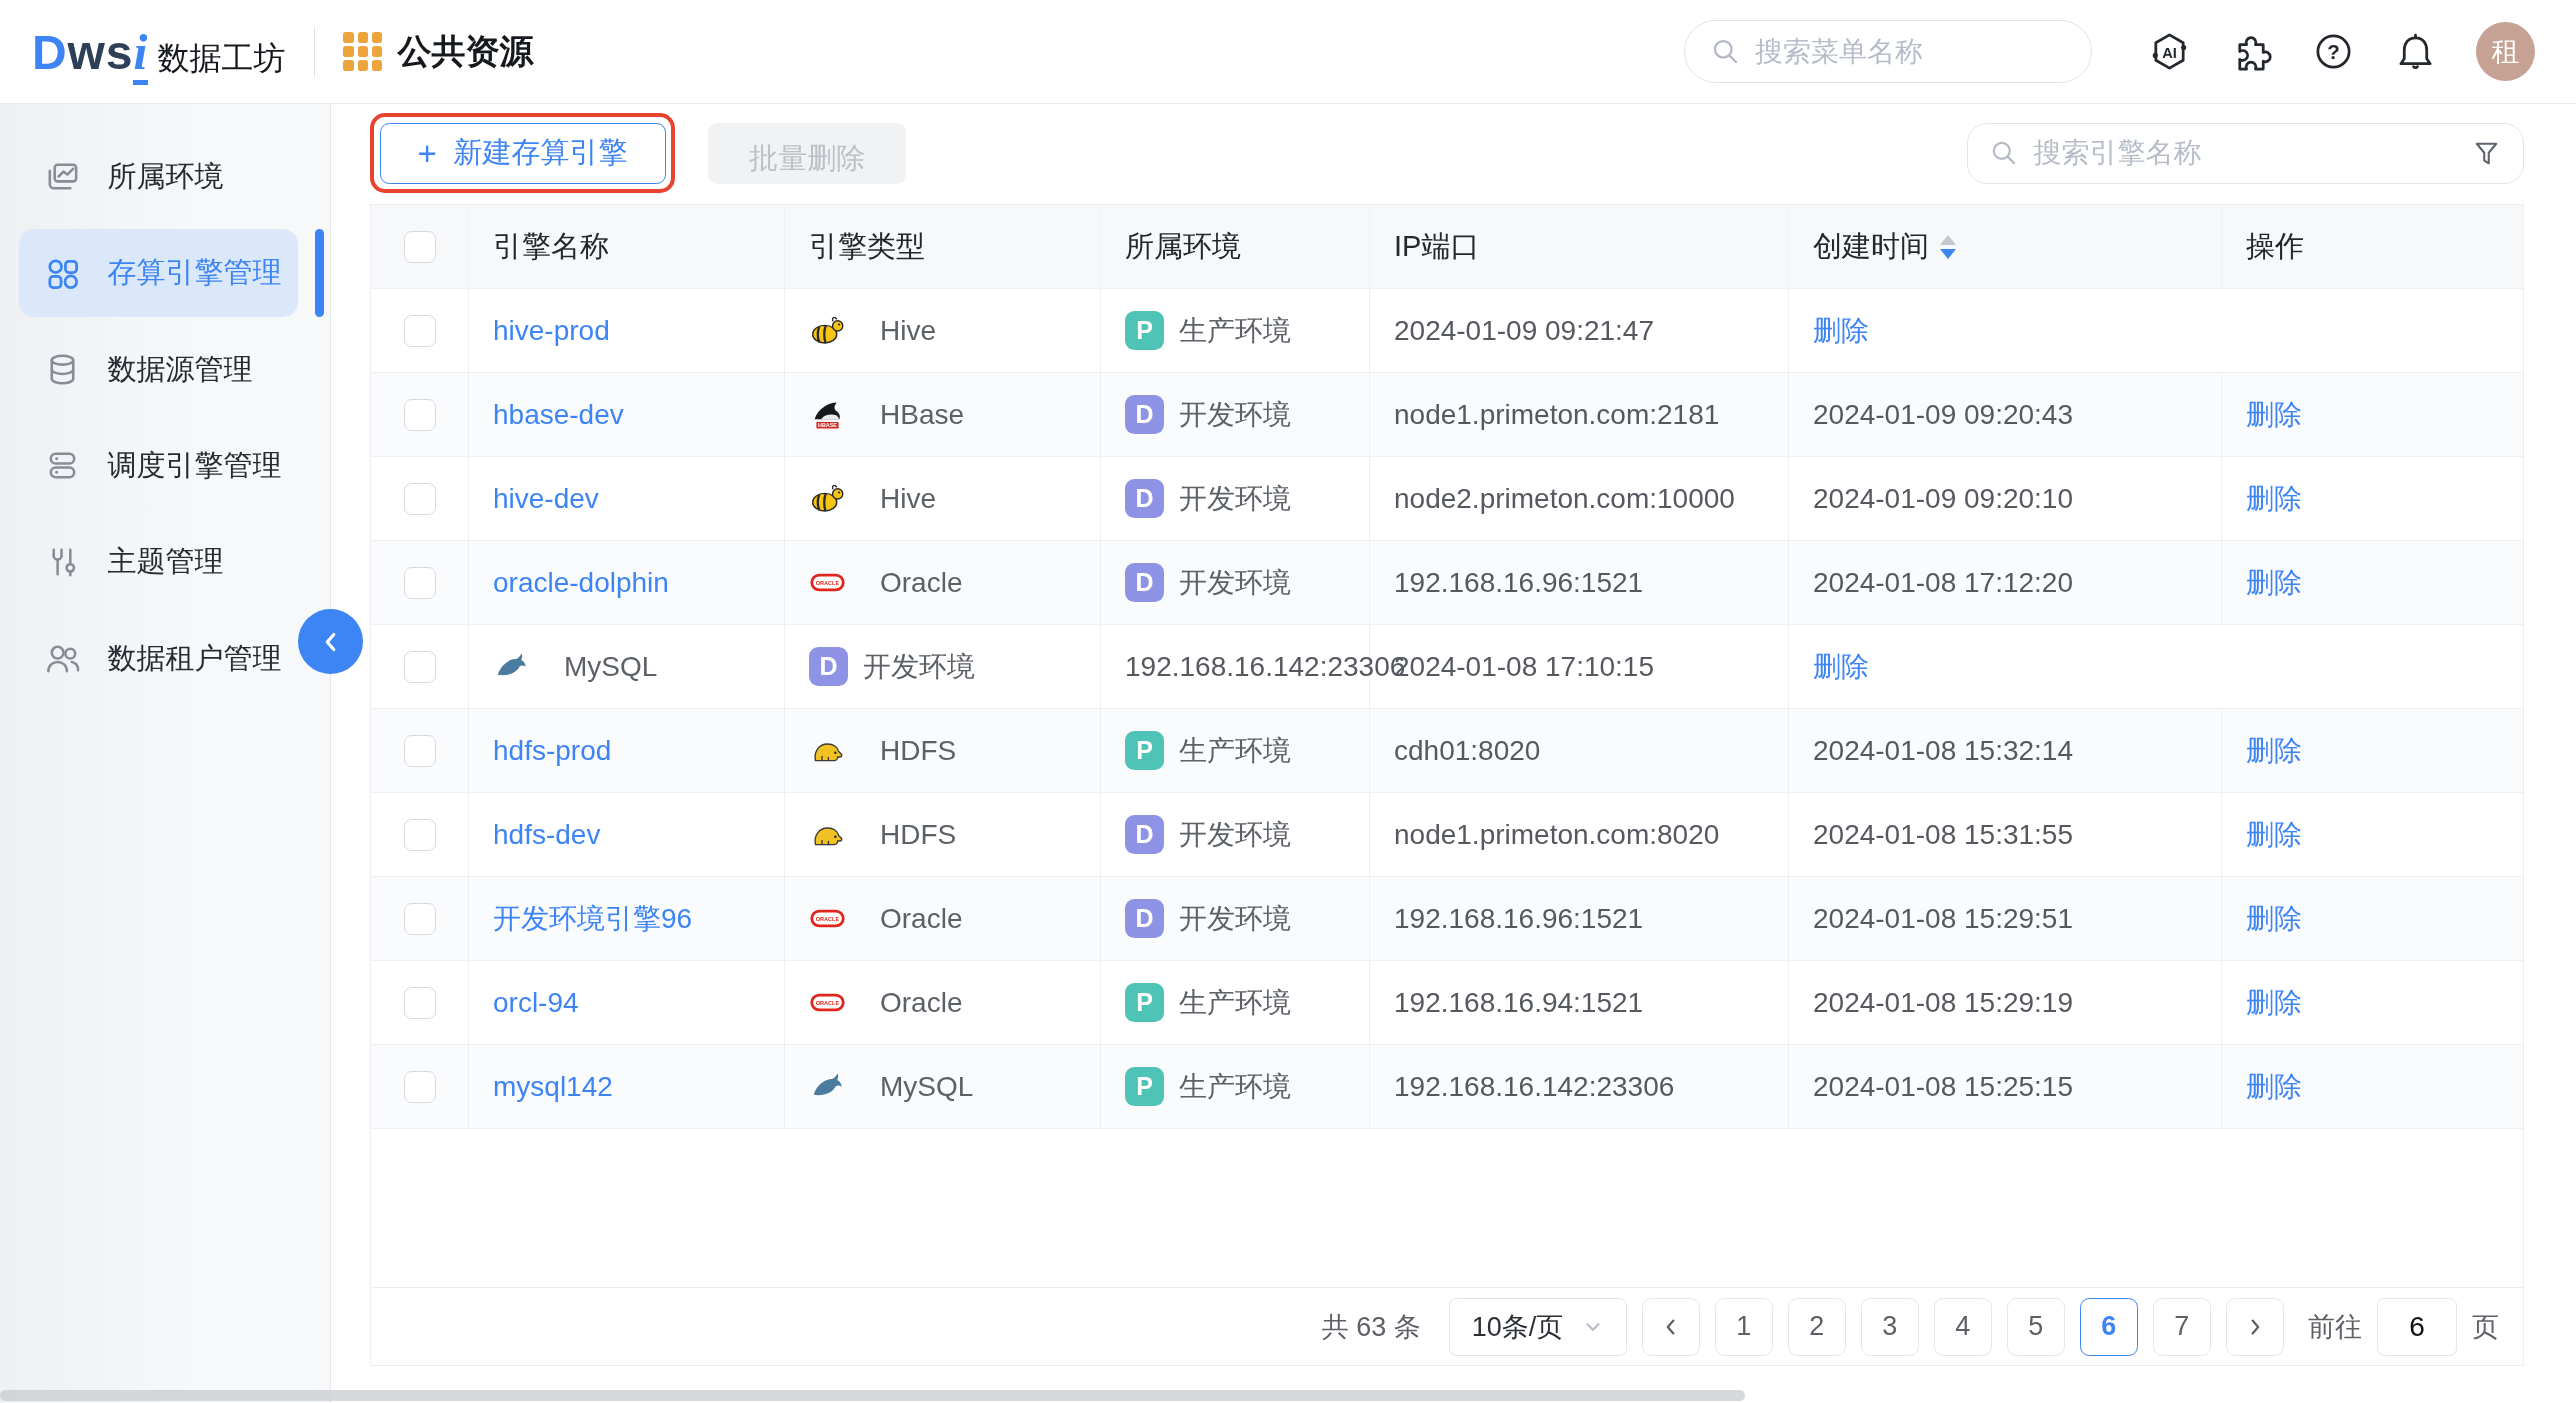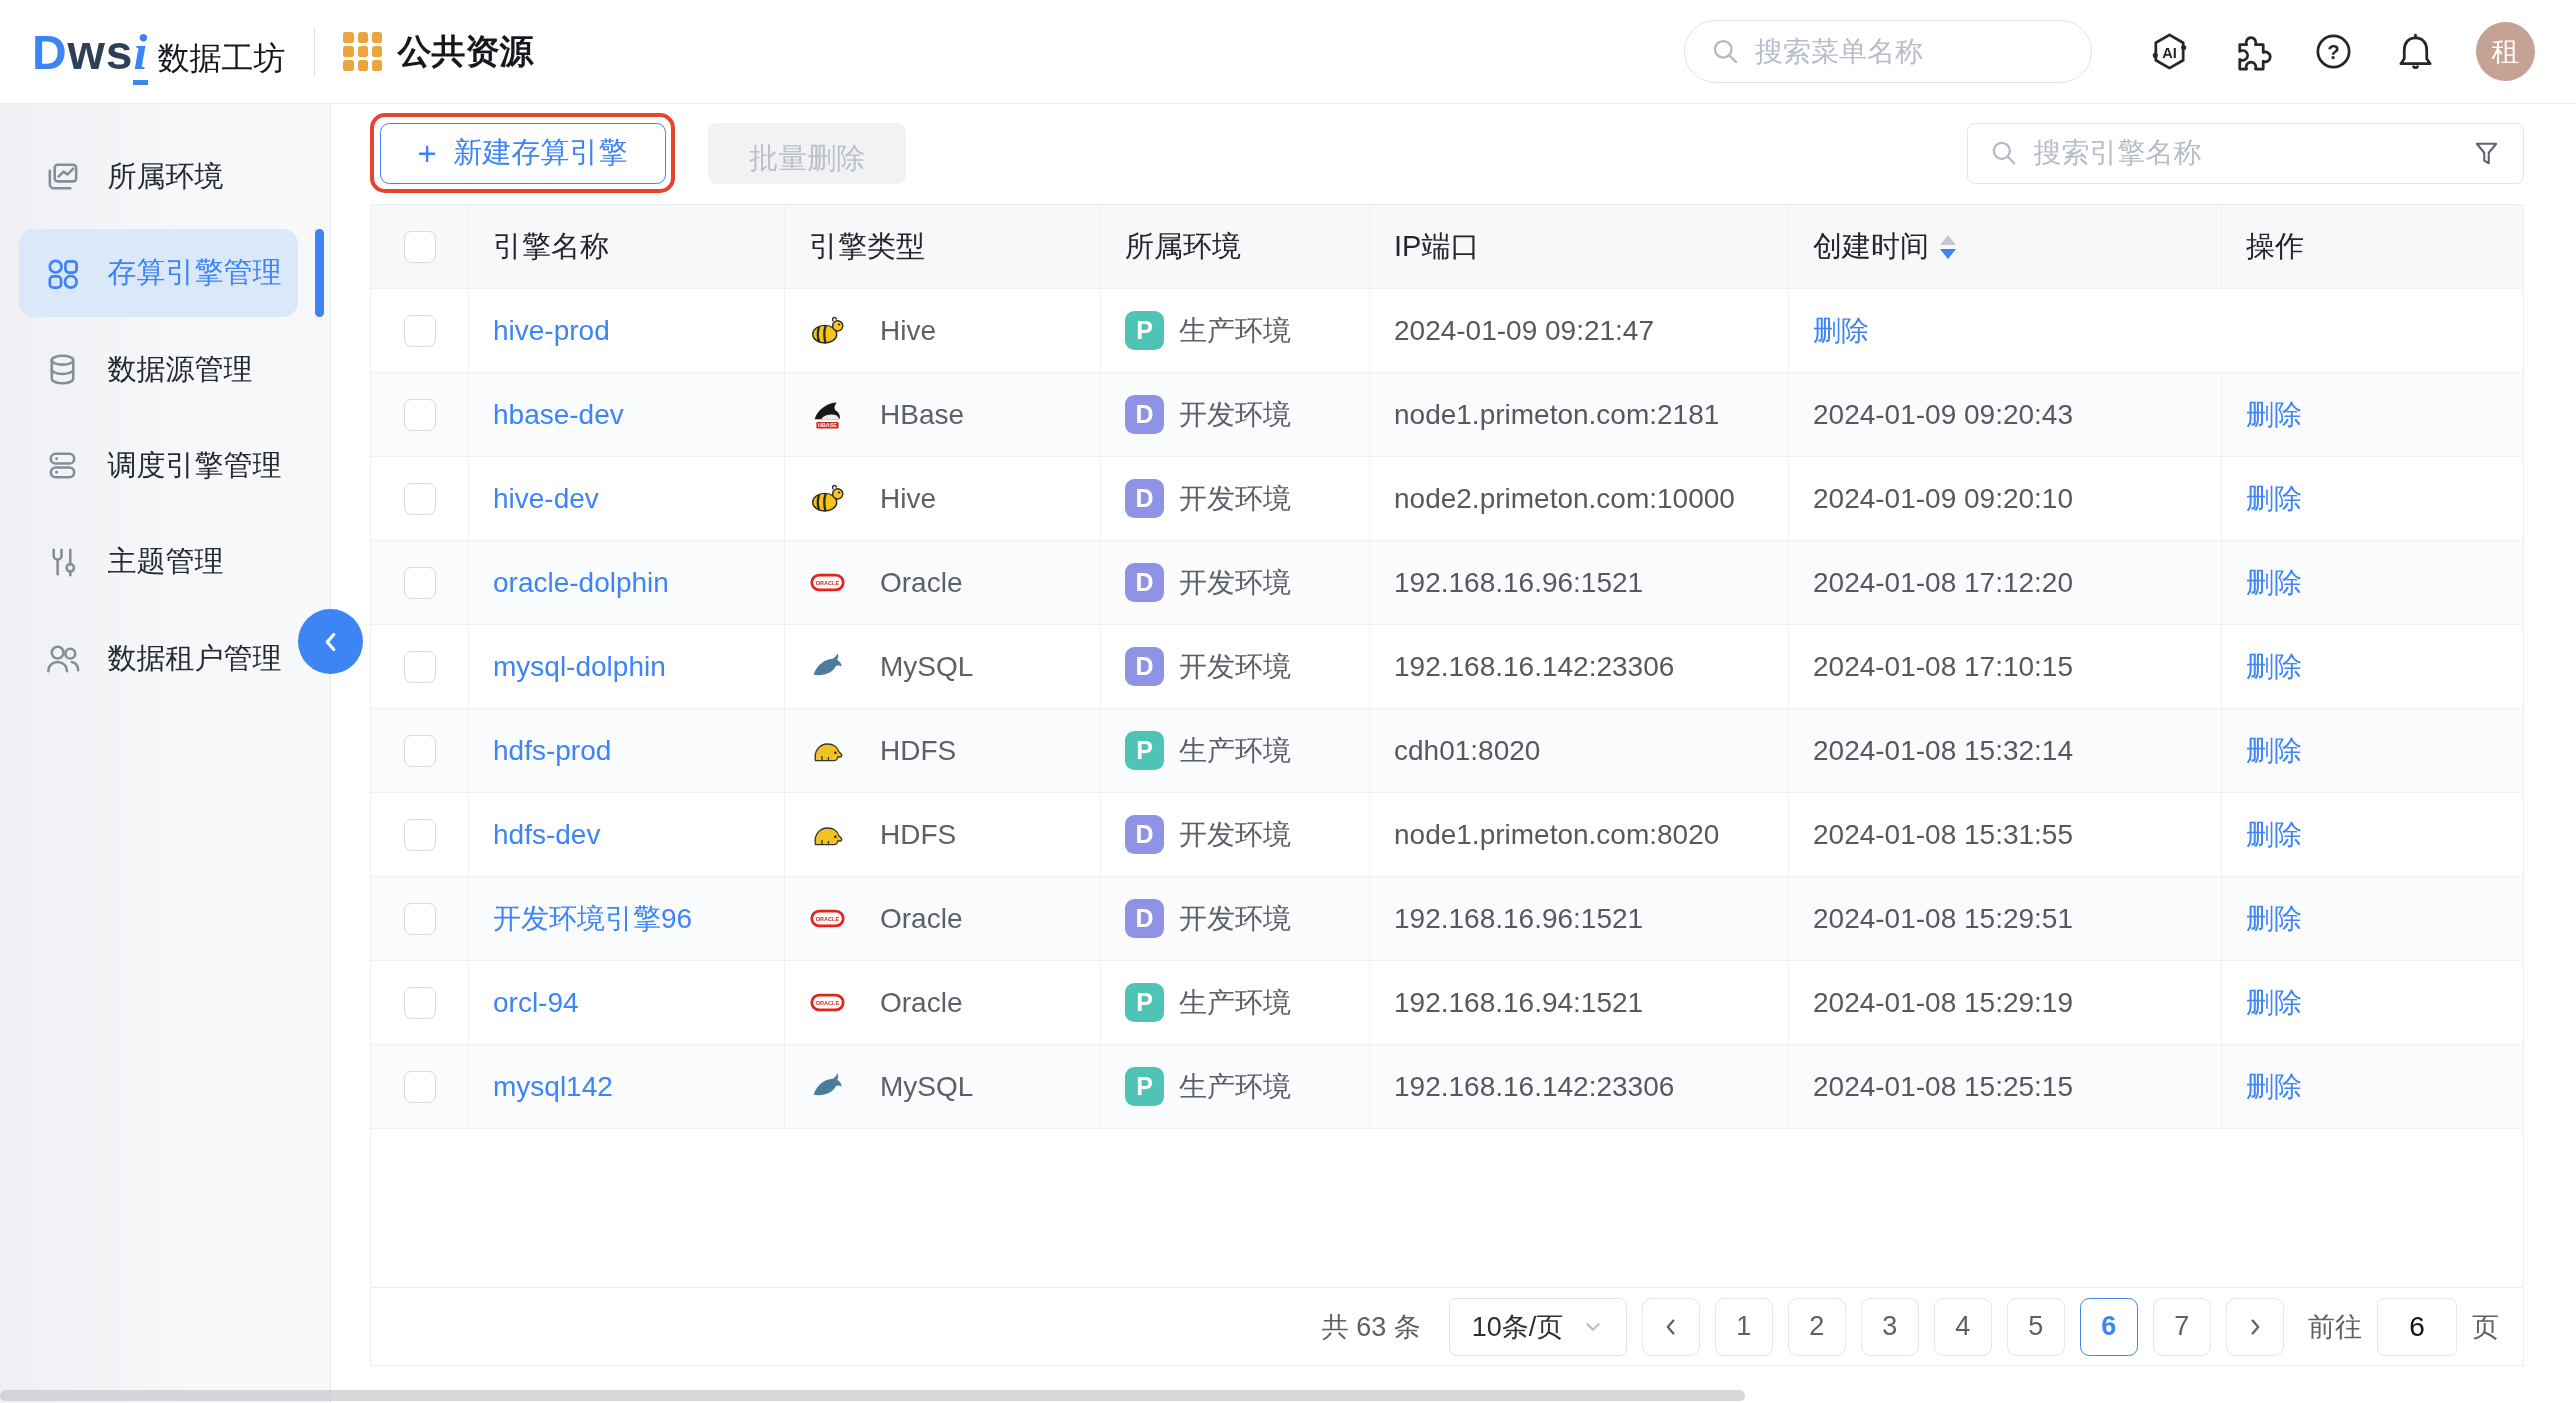--- a/index.html
+++ b/index.html
@@ -49,21 +49,21 @@
   
   .main{ flex:1; padding:9.3px 52px 0 39px; position:relative; background:#fff; }
   .toolbar{ display:flex; align-items:center; }
   .annot{ border:4.6px solid #e8432e; border-radius:15px; padding:5.6px; display:inline-flex; }
   .btn-create{ height:61px; border:1.9px solid #3d84f5; color:#3d84f5; background:#fff; border-radius:9.3px;
                font-size:29px; display:flex; align-items:center; gap:16.7px; padding:0 37px; cursor:pointer;
                font-family:inherit; }
   .btn-create .plus{ font-size:33px; line-height:1; font-weight:400; }
   .btn-batch{ height:61px; background:#f1f2f4; color:#bcc0c7; border:none; border-radius:9.3px; font-size:29px;
               padding:16px 41px; margin-left:33px; cursor:not-allowed; font-family:inherit; }
-  .tbl-search{ margin-left:auto; width:557px; height:61px; border:1.9px solid #e2e5ea; border-radius:8px;
+  .tbl-search{ margin-left:auto; width:557px; height:61px; border:1.9px solid #e2e5ea; border-radius:20px;
                display:flex; align-items:center; padding:0 20.4px; gap:13px; background:#fff; }
   .tbl-search input{ border:none; outline:none; font-size:28px; flex:1; color:#333; background:transparent; font-family:inherit; }
 
   
   .tbl{ margin-top:11px; border:1.9px solid #eceef3; height:1162px; display:flex; flex-direction:column; background:#fff; }
   .trow{ display:grid; grid-template-columns:98px 316px 316px 269px 419px 433px 1fr; align-items:stretch;
          border-bottom:1.9px solid #eef0f4; }
   .trow.head{ background:#f7f8fa; height:84px; font-size:29px; color:#23262c; font-weight:500; }
   .trow.data{ height:84px; font-size:28px; }
   .trow.data:nth-child(odd){ background:#fafbfd; }
@@ -413,23 +413,20 @@
           <div class="cell timecell">2024-01-08 17:12:20</div>
           <div class="cell">
               <span class="del">删除</span>
             </div>
         </div>
 
         <div class="trow data">
           <div class="cell center">
               <span class="cb"></span>
             </div>
-          <div class="cell">
-              <span class="name">mysql-dolphin</span>
-            </div>
           <div class="cell type">
               <span class="eicon">
                 <svg viewBox="0 0 40 40">
                   <path d="M5 29 C9 17 19 12 24 12 C27 12 29 9 31 6 C32 9 31.5 11 30.5 13 C33 14 35 17 35.5 20 C33 18.5 31 18.5 29 19.5 C26 27 15 31 5 29 Z" fill="#4a7ca0"></path>
                 </svg>
               </span>
               <span>MySQL</span>
             </div>
           <div class="cell env">
               <span class="badge d">D</span>

